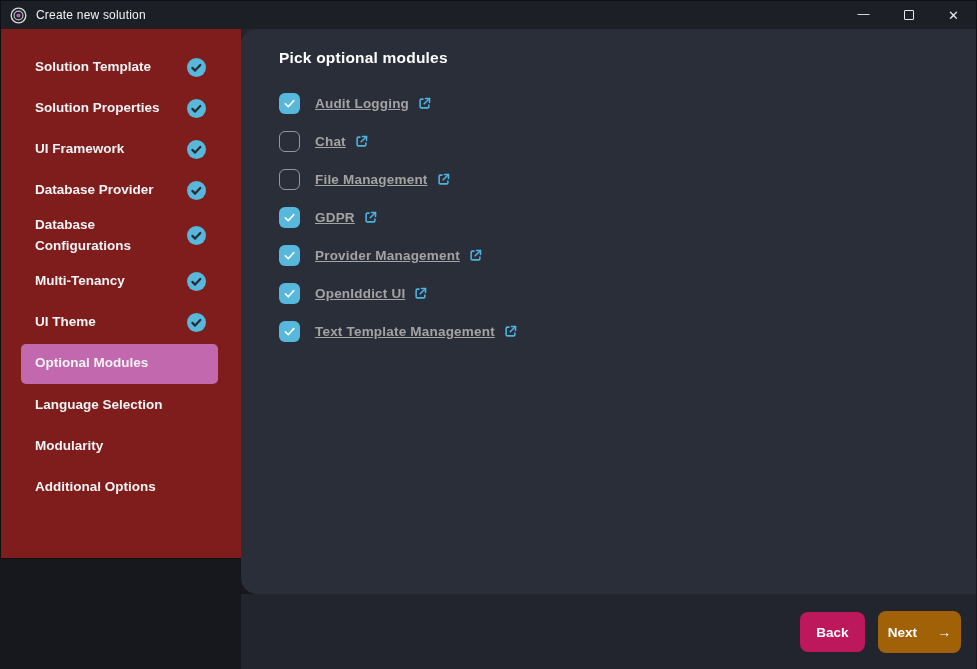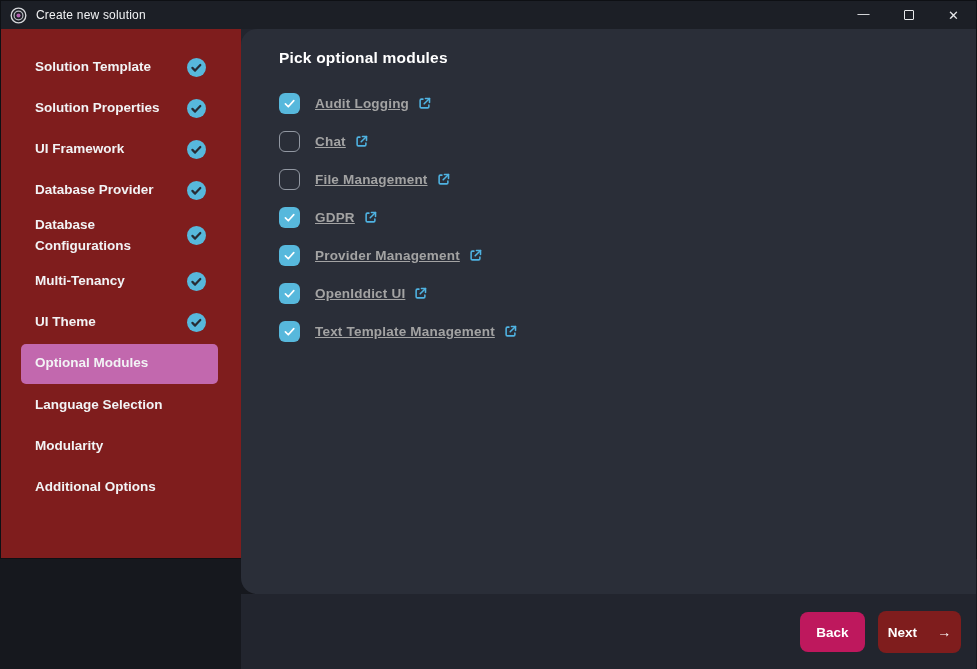--- a/index.html
+++ b/index.html
@@ -105,21 +105,21 @@
     background: #22252e;
   }
   .btn {
     border: none; border-radius: 8px;
     font-family: "Liberation Sans", sans-serif;
     font-weight: 700; font-size: 13.5px; color: #ffffff;
     cursor: pointer;
     display: flex; align-items: center; justify-content: center;
   }
   .btn-back { background: #be185d; width: 65px; height: 40px; }
-  .btn-next { background: #7f1d1d; width: 83px; height: 42px; gap: 20px; }
+  .btn-next { background: #a16207; width: 83px; height: 42px; gap: 20px; }
   .next-arrow { font-size: 14px; }
 </style>
 </head>
 <body>
 
 <div class="window">
 
   <div class="titlebar">
     <svg class="app-logo" viewBox="0 0 20 20">
       <circle cx="10" cy="10" r="8.6" fill="none" stroke="#d6d8db" stroke-width="1.6"></circle>

